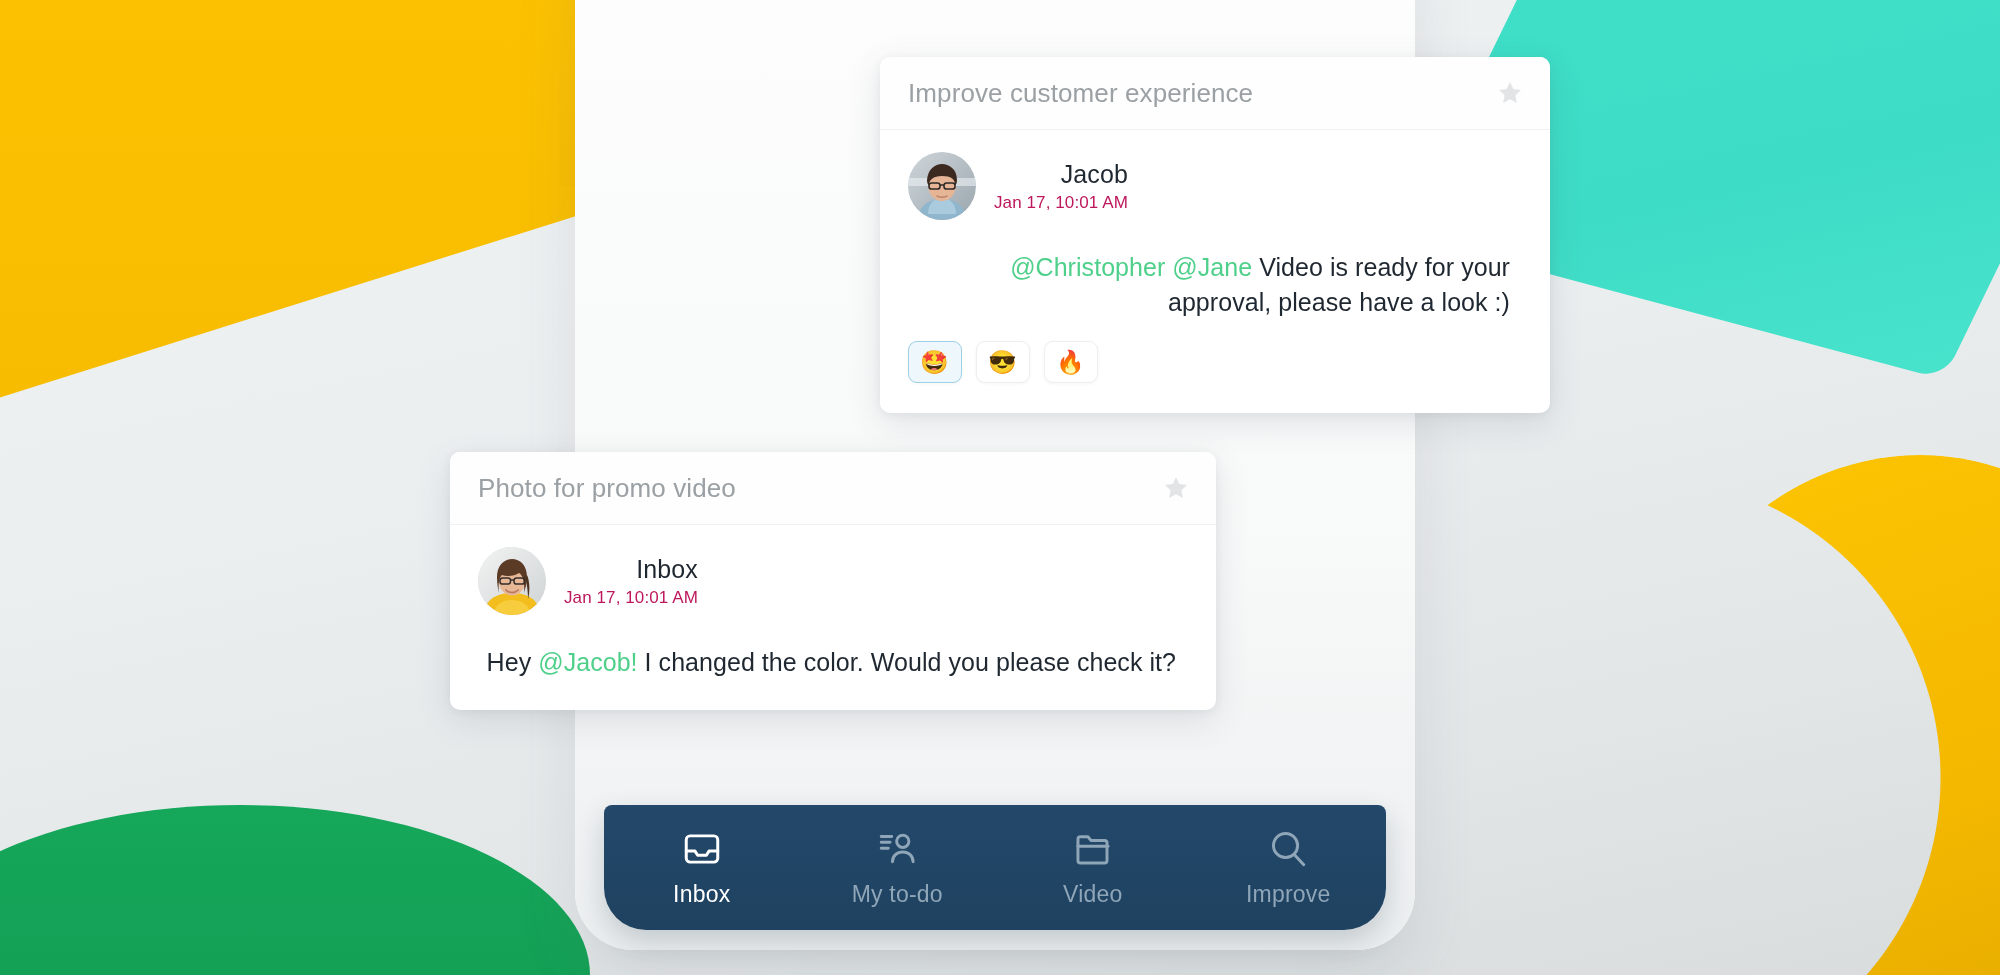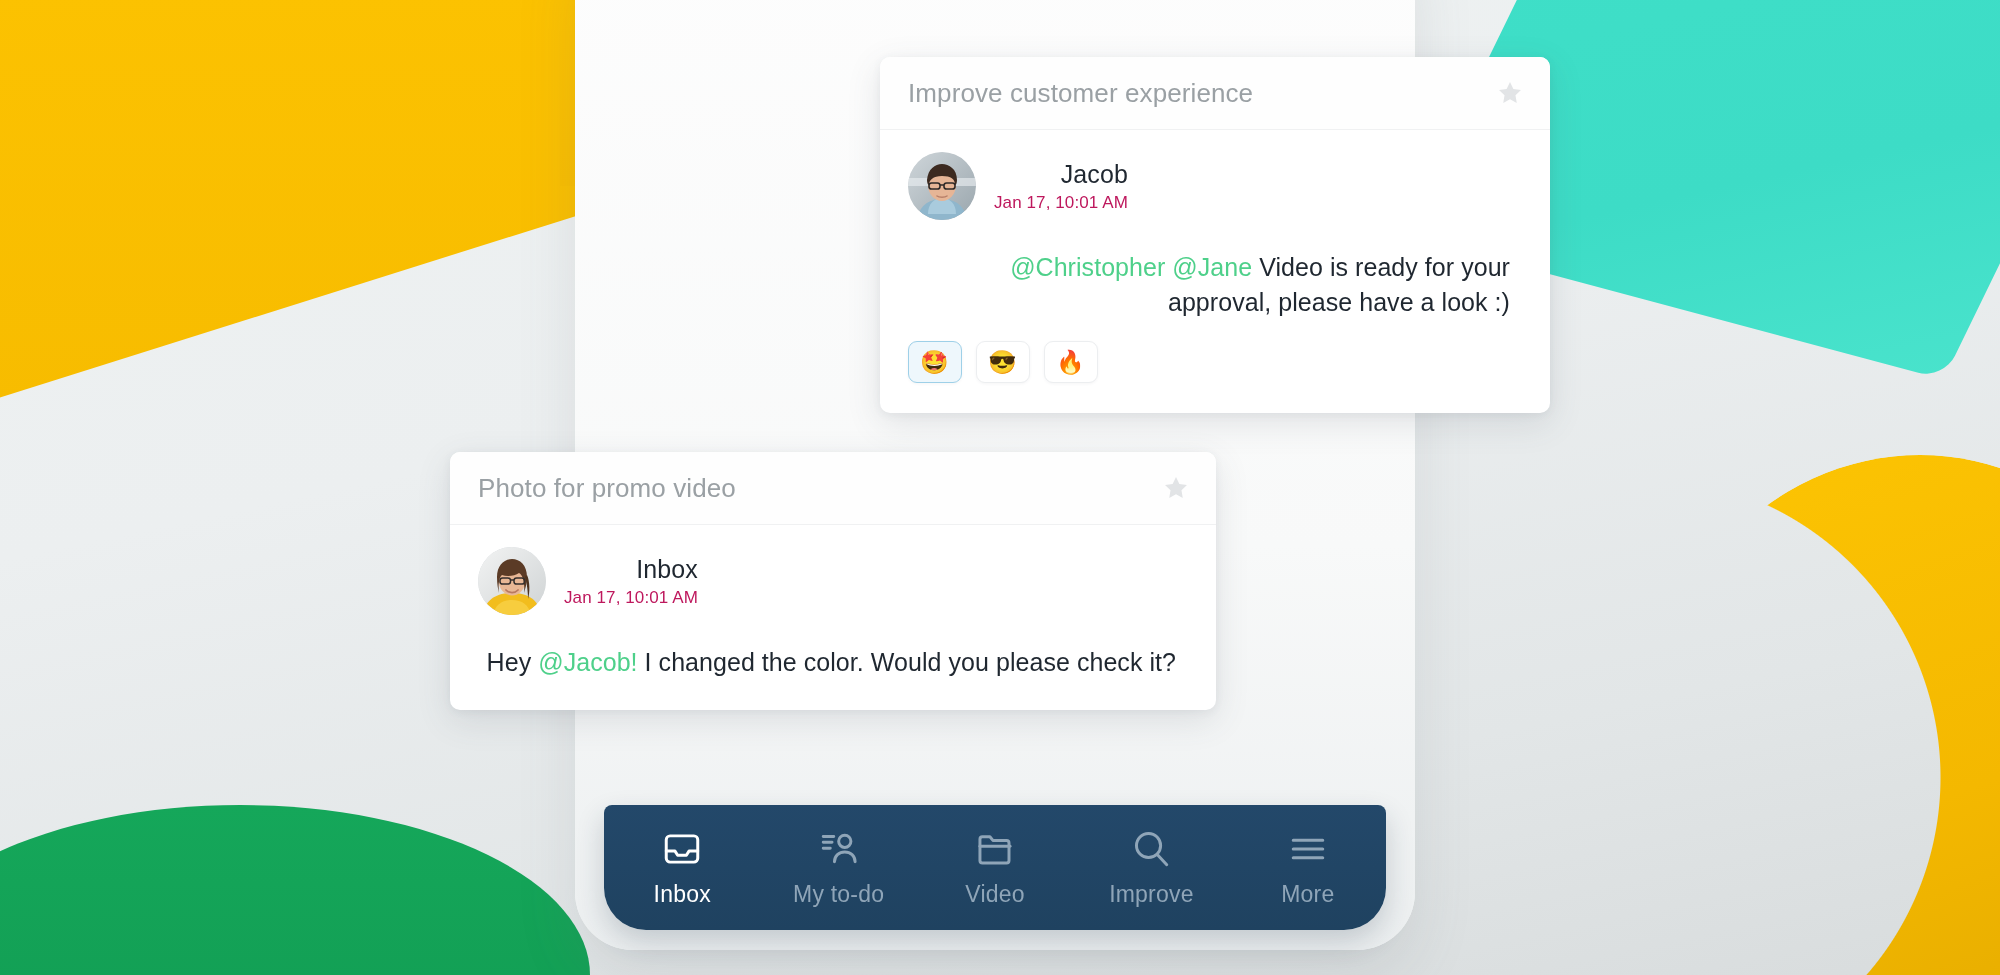--- a/index.html
+++ b/index.html
@@ -353,24 +353,16 @@
     <div class="nav-item">
       <span class="nav-icon">
         <svg viewBox="0 0 24 24" fill="none" stroke="currentColor" stroke-width="1.7" stroke-linecap="round" stroke-linejoin="round" aria-hidden="true">
           <circle cx="10.6" cy="10" r="6.9"></circle>
           <path d="M15.7 15.3L21 21"></path>
         </svg>
       </span>
       <span class="nav-label">Improve</span>
     </div>
 
-    <div class="nav-item">
-      <span class="nav-icon">
-        <svg viewBox="0 0 24 24" fill="none" stroke="currentColor" stroke-width="1.8" stroke-linecap="round" aria-hidden="true">
-          <path d="M3.6 7h16.8M3.6 12h16.8M3.6 17h16.8"></path>
-        </svg>
-      </span>
-      <span class="nav-label">More</span>
-    </div>
 
   </div>
 
 </div>
 
 </body></html>

